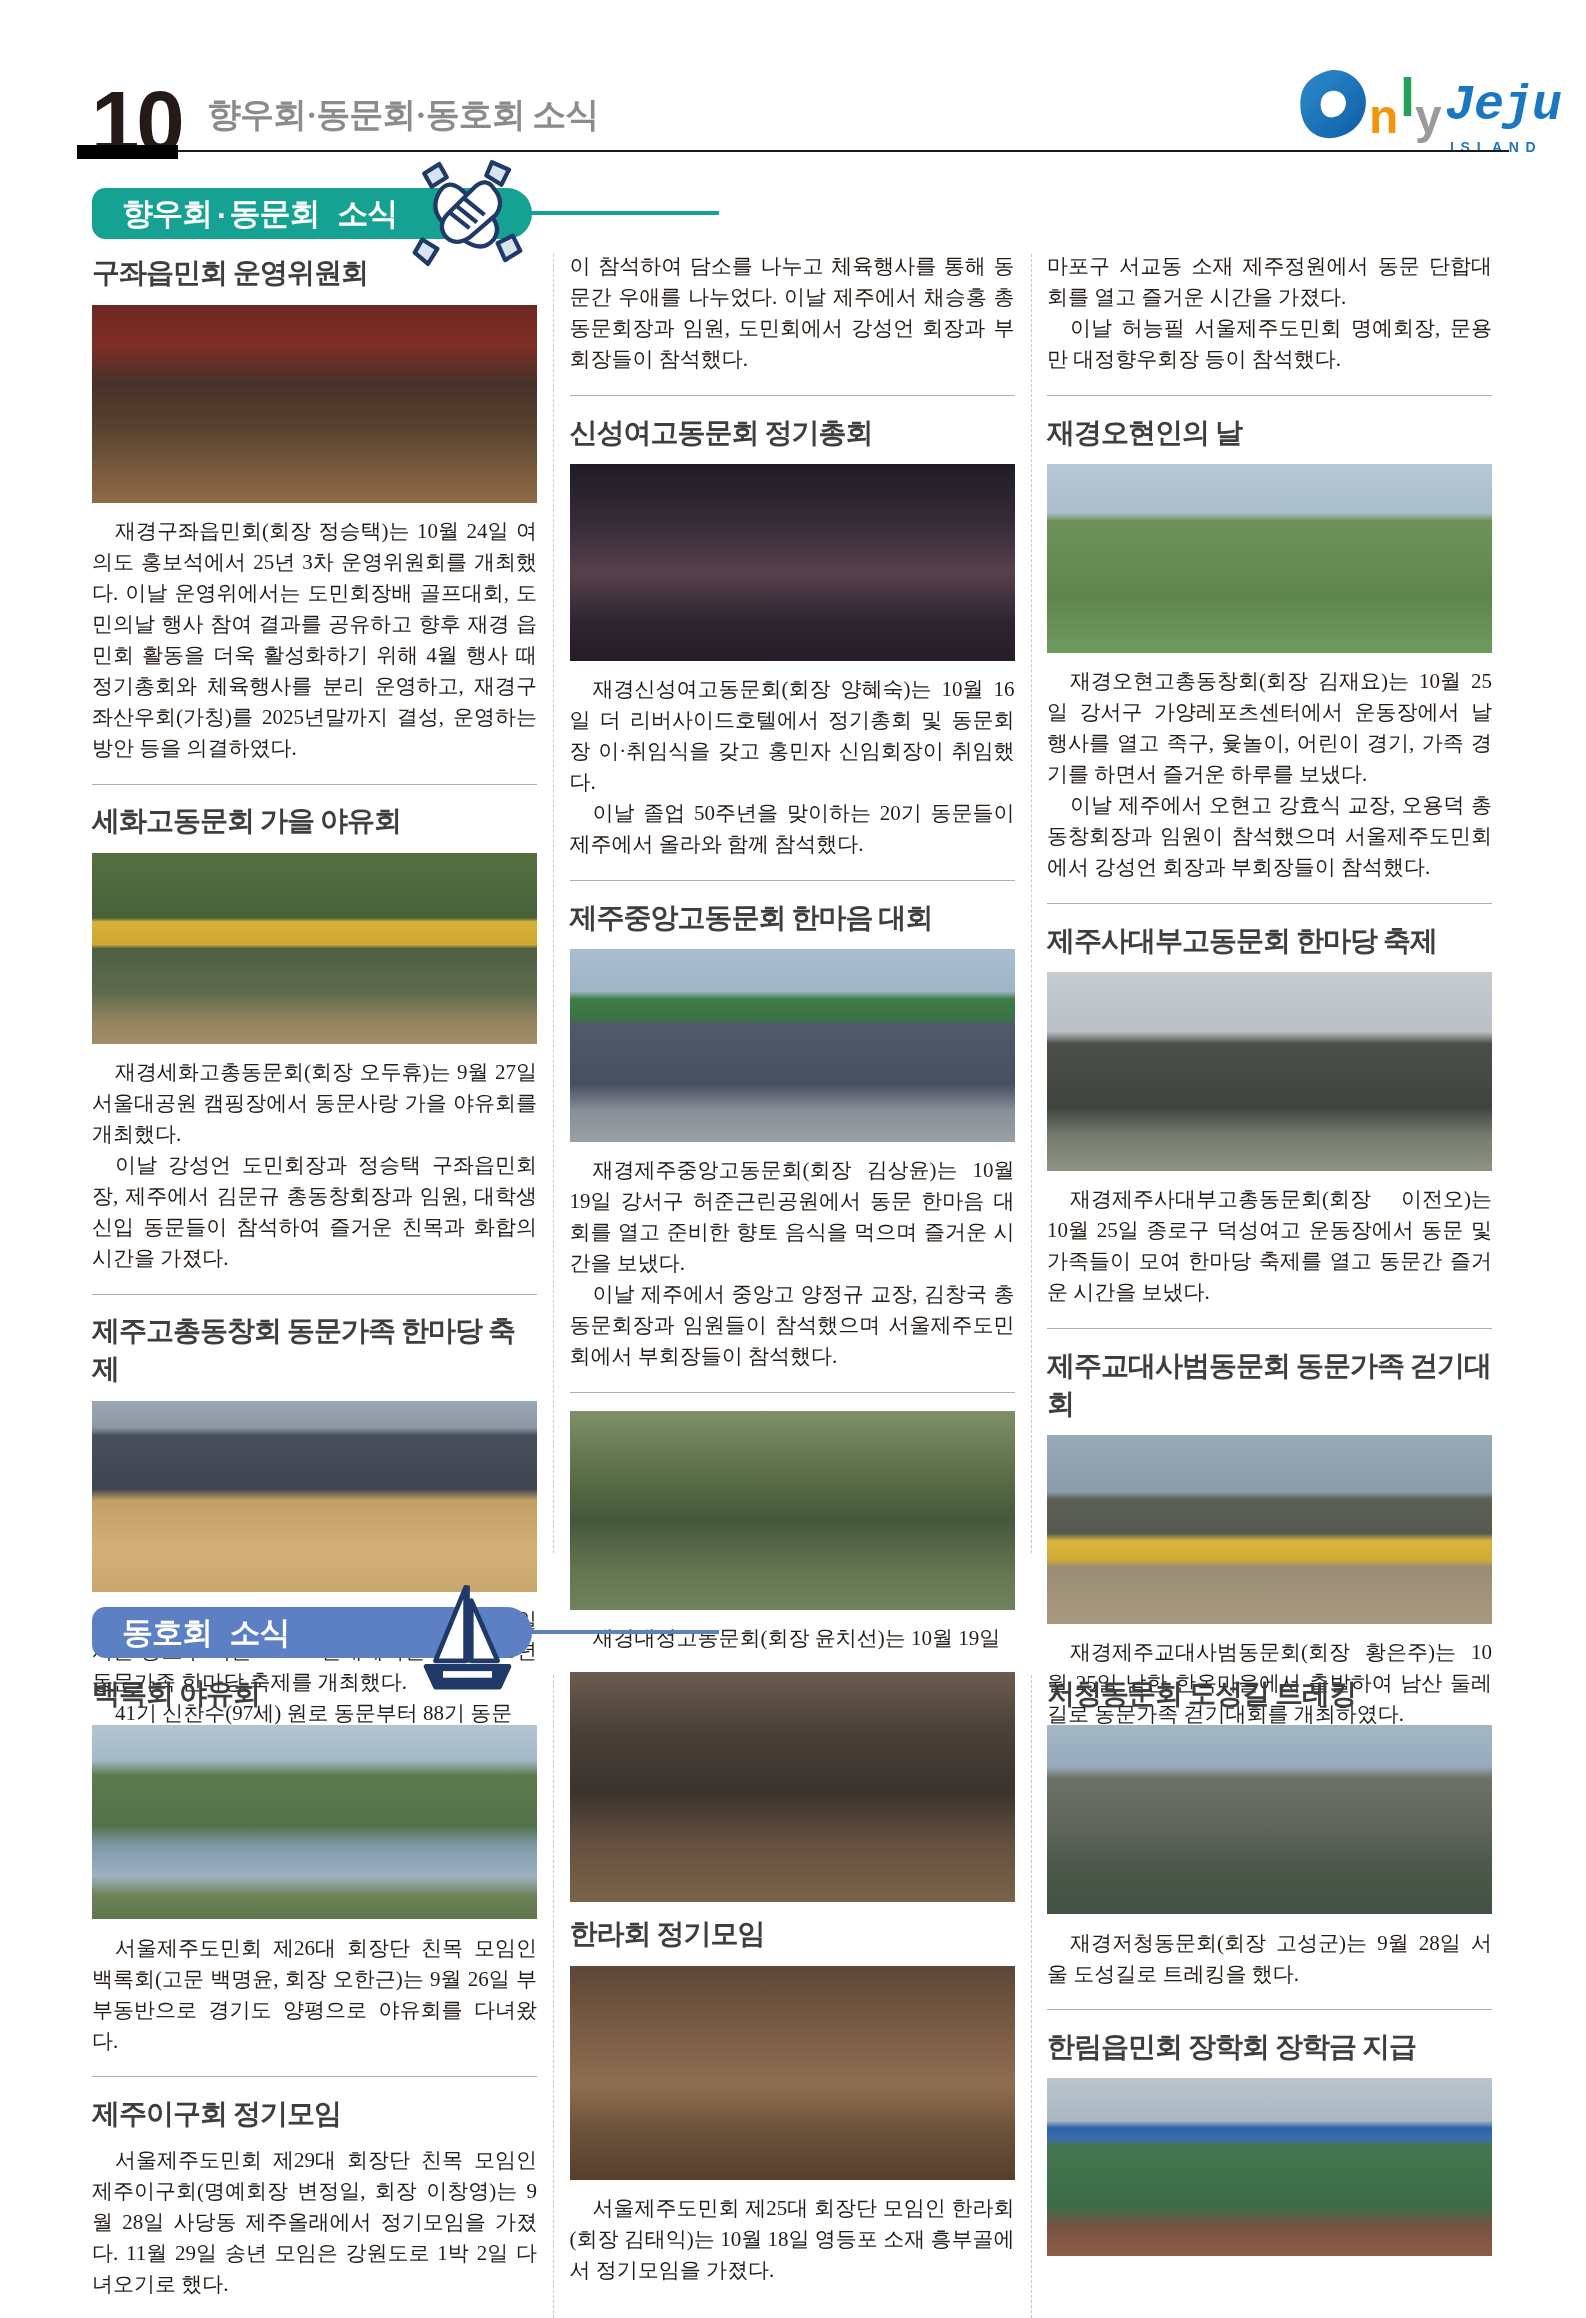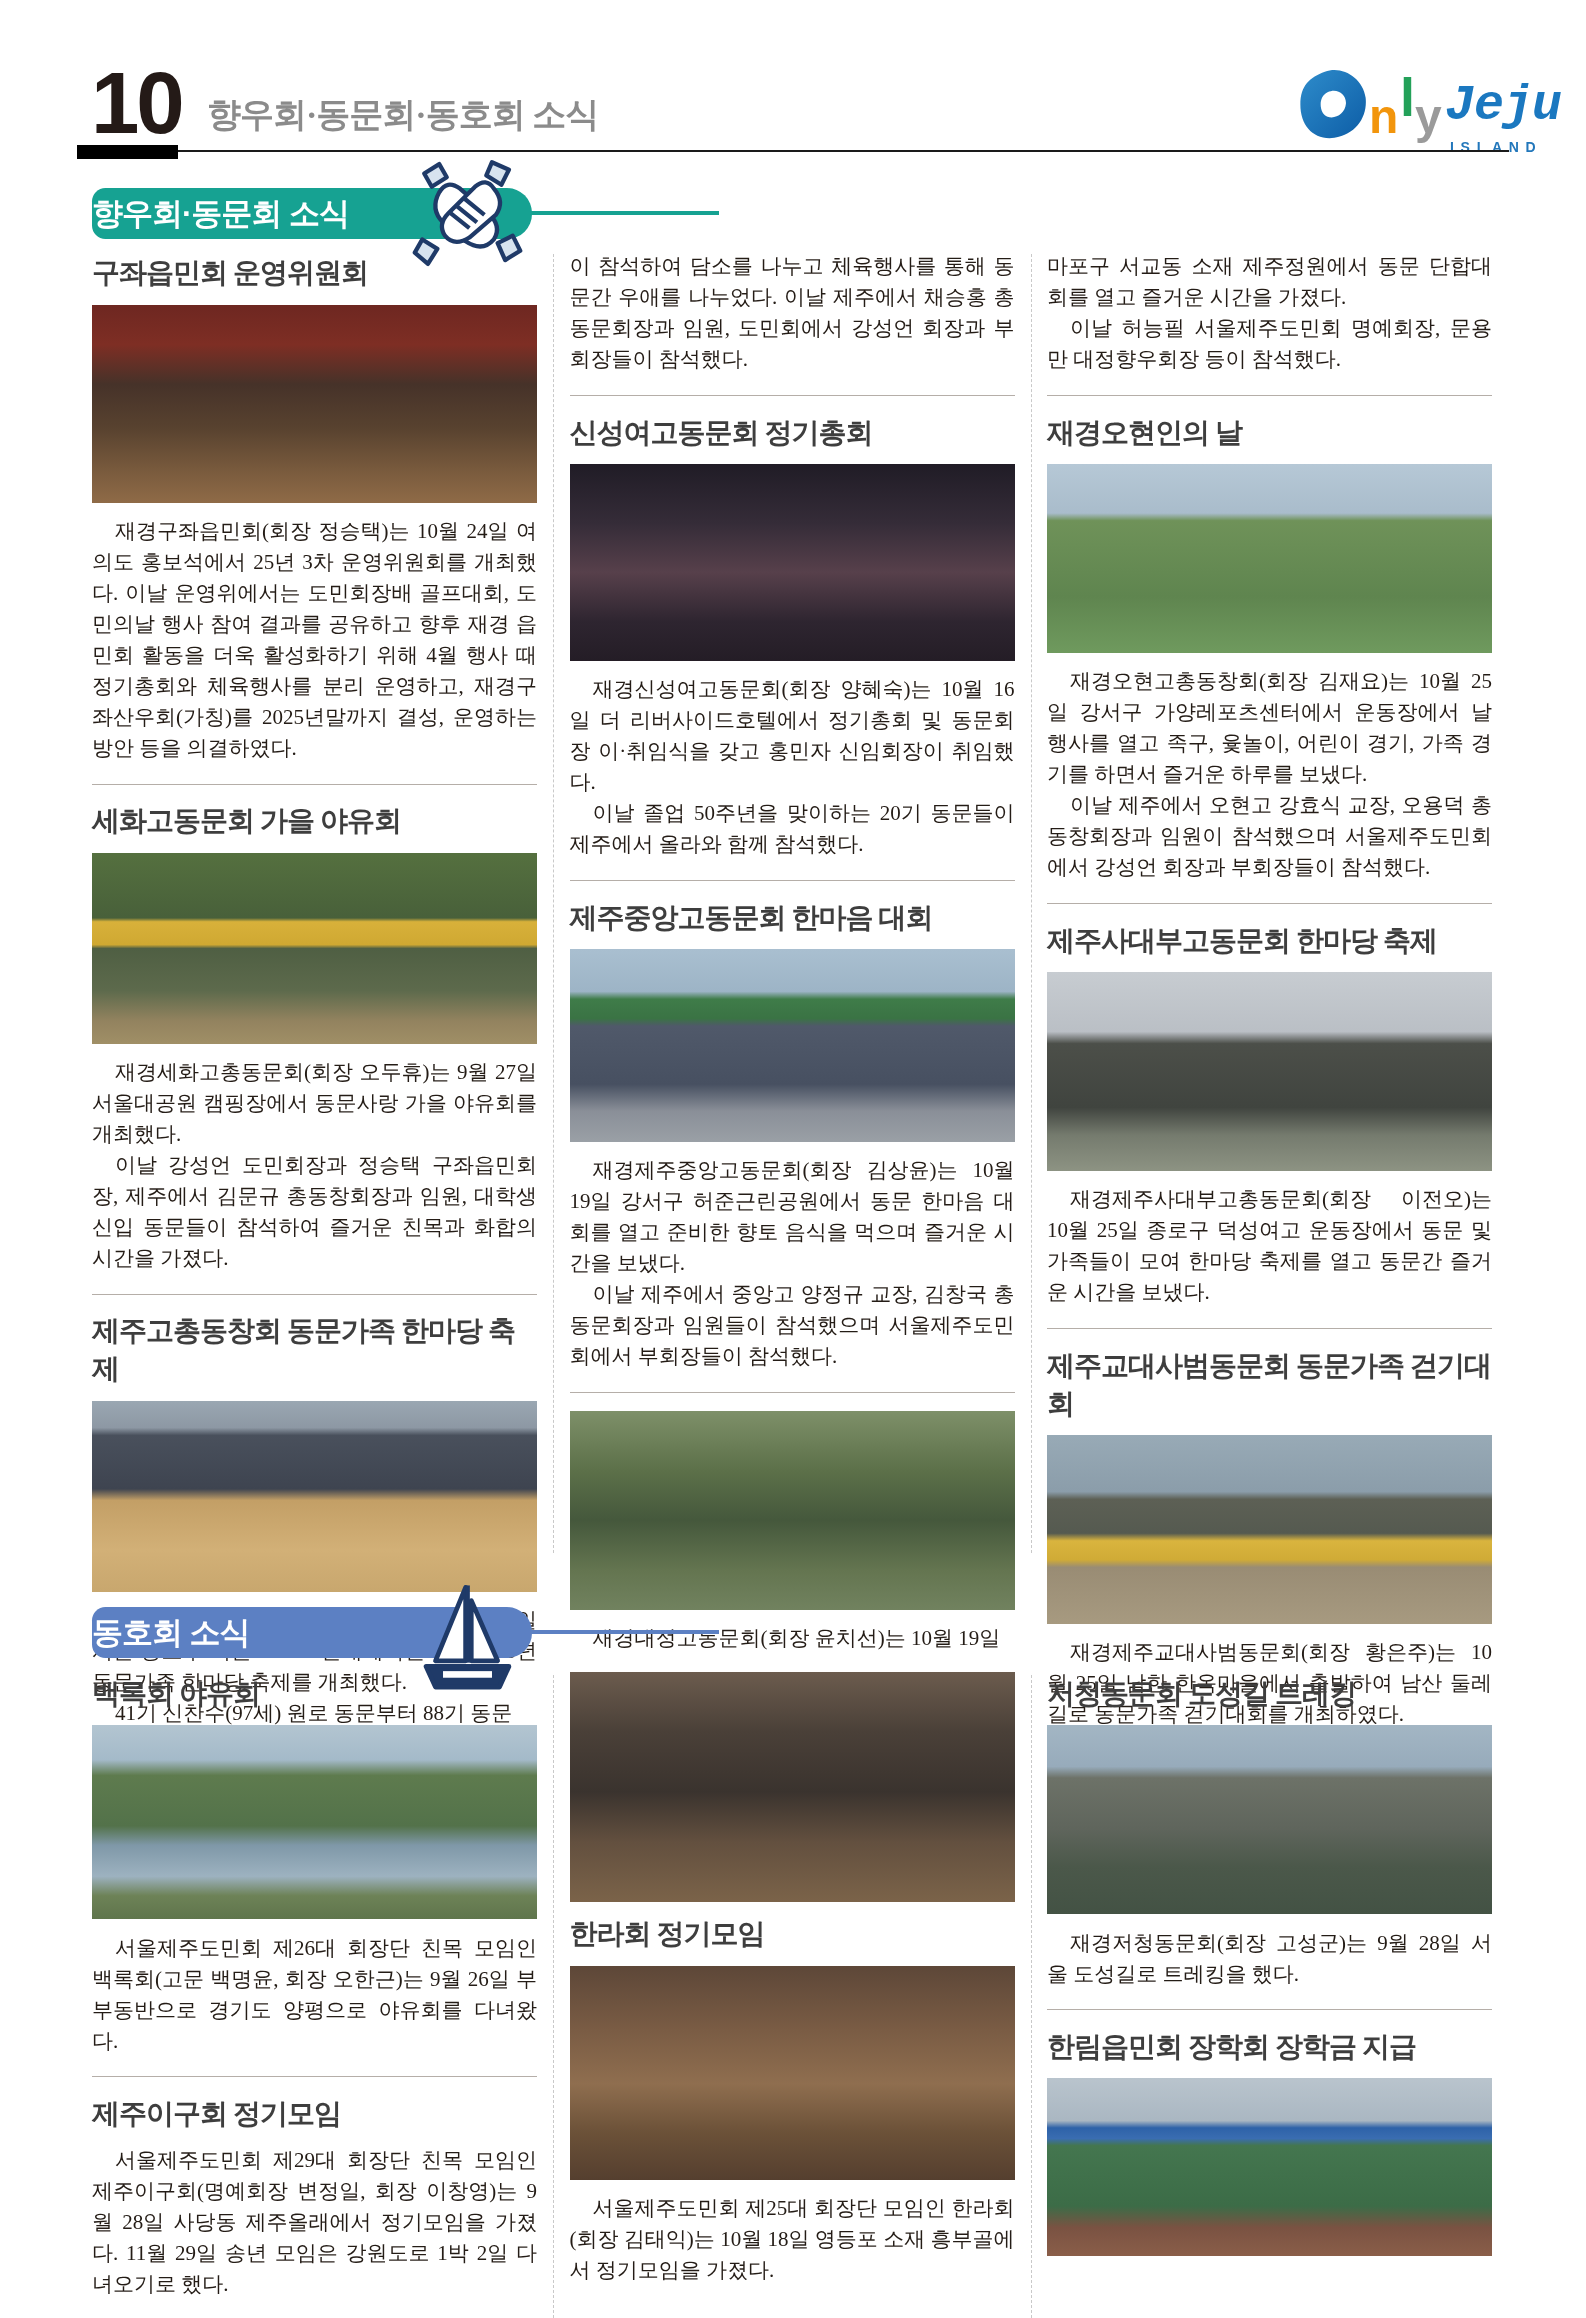--- a/index.html
+++ b/index.html
@@ -1,21 +1,21 @@
 <!DOCTYPE html>
 <html lang="ko" style="font-size:8.3px"><head>
 <meta charset="utf-8">
 <style>
   html,body{margin:0;padding:0;background:#ffffff;}
   .page{position:relative;width:1586px;height:2319px;background:#fff;overflow:hidden;
         font-family:"Liberation Serif",serif;}
 
   
   .masthead{position:relative;height:155px;}
-  .pageno{position:absolute;left:91px;top:59px;font-family:"Liberation Sans",sans-serif;
+  .pageno{position:absolute;left:91px;top:78px;font-family:"Liberation Sans",sans-serif;
           font-weight:700;font-size:87px;line-height:1;letter-spacing:-3.1px;color:#241a17;}
   .mast-title{position:absolute;left:207px;top:92px;font-family:Liberation Serif, serif;
           font-weight:700;font-size:34px;letter-spacing:-1px;color:#8b8b8b;}
   .mast-rule{position:absolute;left:77px;right:77px;top:150px;border-top:2.1px solid #1a1a1a;}
   .mast-rule-block{position:absolute;left:0;top:-6.7px;width:101px;height:13.4px;background:#000;}
 
   
   .logo{position:absolute;left:1299px;top:57px;width:207px;height:98px;}
   .logo-o{position:absolute;left:0;top:4.1px;width:68px;height:87px;}
   .lo-n{position:absolute;left:70px;top:32px;font-family:"Liberation Sans",sans-serif;
@@ -28,22 +28,22 @@
         font-weight:700;font-style:italic;font-size:50px;letter-spacing:-1px;color:#1b78c0;}
   .lo-island{position:absolute;left:151px;top:82px;font-family:"Liberation Sans",sans-serif;
         font-weight:700;font-size:14px;letter-spacing:6.7px;color:#2277bb;}
 
   
   .band{position:relative;height:51px;margin:0 91px 0 92px;}
   .pill{position:absolute;left:0;top:0;height:51px;width:440px;border-radius:13.4px 25px 25px 13.4px;
         display:flex;align-items:center;}
   .pill-teal{background:#16a292;}
   .pill-blue{background:#5c80c3;}
-  .band-label{font-family:Liberation Sans, sans-serif;font-weight:700;font-size:31px;
-        letter-spacing:-1px;color:#fff;}
+  .band-label{font-family:Liberation Mono, monospace;font-weight:700;font-size:31px;
+        letter-spacing:-1px;color:#fff;padding-left:30px;}
   .band-line{position:absolute;left:437px;top:23px;height:4.1px;width:190px;}
   .line-teal{background:#16a292;}
   .line-blue{background:#5c80c3;}
   .band-icon{position:absolute;width:113px;height:130px;left:319px;top:-39px;}
 
   
   .cols{display:flex;align-items:stretch;padding:0 91px 0 92px;}
   .col{width:445px;flex:0 0 445px;}
   .col-sep{flex:0 0 0;border-left:1.5px dashed #c9c9c9;margin:3.1px 15.5px 0 16px;}
   .cols-top{margin-top:12.4px;height:1302px;}

